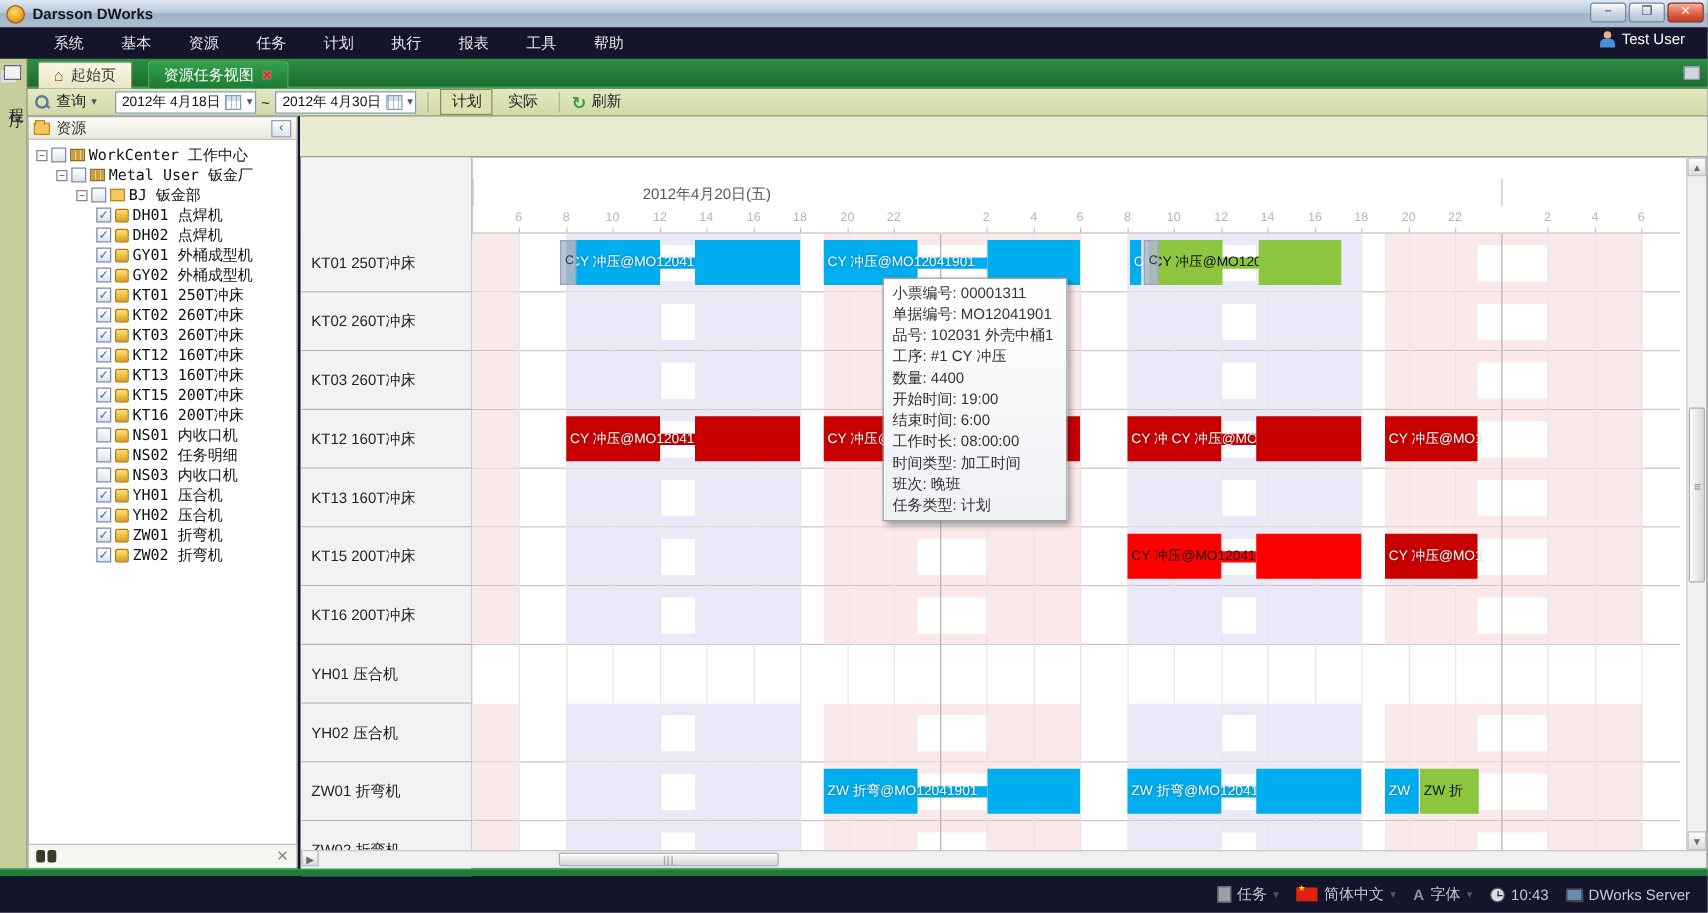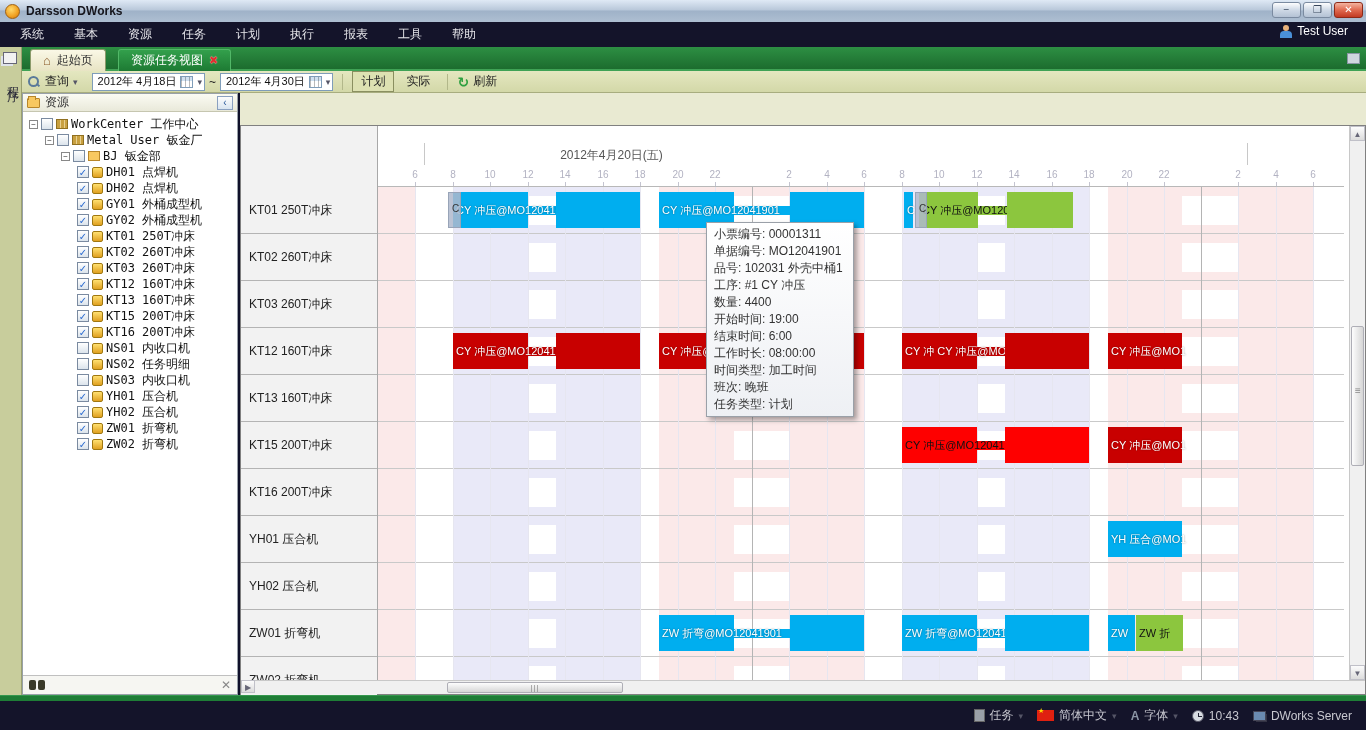--- a/index.html
+++ b/index.html
@@ -13,21 +13,21 @@
   #gear { width:15px; height:15px; margin:0 6px 0 5px; border-radius:50%;
     background:radial-gradient(circle at 40% 35%, #ffd96a, #f0a020 60%, #c87010); border:1px solid #a06010; }
   #title-text { color:#15151c; font-weight:bold; font-size:12px; }
   #winbtns { position:absolute; right:3px; top:2px; display:flex; gap:2px; }
   .wbtn { width:29px; height:16px; border:1px solid #7a8aa0; border-radius:3px; text-align:center;
     line-height:14px; font-size:10px; color:#37465c; background:linear-gradient(#fdfdfe,#cfd9e6 50%,#b4c2d4); }
   .wbtn.close { background:linear-gradient(#f3b3a0,#e06a50 50%,#c23a22); color:#fff; border-color:#8c2a18; font-weight:bold; }
 
   
   #menubar { position:absolute; left:0; top:22px; width:1366px; height:25px; background:#14142a;
-    display:flex; align-items:center; padding-left:5px; }
+    display:flex; align-items:center; padding-left:28px; }
   .menu-item { color:#e6e6ea; padding:3px 15px; font-size:12px; }
   #user-box { position:absolute; right:18px; top:2px; color:#fff; display:flex; align-items:center; gap:5px; }
   #user-icon { width:12px; height:13px; position:relative; }
   #user-icon:before { content:""; position:absolute; left:3px; top:0; width:6px; height:6px; border-radius:50%; background:#e8b27a; }
   #user-icon:after { content:""; position:absolute; left:0; top:6px; width:12px; height:7px; border-radius:4px 4px 0 0; background:#4a90d8; }
 
   
   #tabstrip { position:absolute; left:22px; top:47px; width:1344px; height:24px;
     background:linear-gradient(#2d8f43,#1c6c2e); border-bottom:2px solid #3fa255; }
   .doc-tab { position:absolute; top:2px; height:22px; display:flex; align-items:center; gap:6px;
@@ -85,21 +85,21 @@
   
   #main { position:absolute; left:240px; top:93px; width:1126px; height:602px; background:#e9ead2; }
   #view-tabs { position:absolute; left:2px; top:8px; height:24px; display:flex; gap:2px; }
   .vtab { padding:3px 8px 2px; font-size:12px; color:#222; background:linear-gradient(#f2efd8,#e0dcc0); border:1px solid #8a8a72; border-bottom:none; border-radius:2px 2px 0 0; }
   .vtab.active { background:#fff; outline:1px dotted #555; outline-offset:-3px; }
   #gantt { position:absolute; left:0; top:32px; width:1126px; height:570px; background:#fff; border:1px solid #808080; }
 
   
   #g-weekrow { position:absolute; left:137px; top:0; right:21px; height:17px; background:#fafafa; }
   #week-box { position:absolute; left:823px; top:0; width:146px; height:17px; border-left:1px solid #aaa; border-bottom:1px solid #ccc; background:#f7f7f7; font-size:12px; color:#222; padding:1px 0 0 6px; }
-  #g-daterow { position:absolute; left:137px; top:17px; right:21px; height:22px;margin-left:46px; }
+  #g-daterow { position:absolute; left:137px; top:17px; right:21px; height:22px; }
   .day-cell { position:absolute; top:0; height:22px; border-left:1px solid #c8c8c8; text-align:center; font-size:12px; color:#555; padding-top:4px; overflow:hidden; }
   #g-hourrow { position:absolute; left:137px; top:39px; right:21px; height:22px; border-bottom:1px solid #b8b8b8; }
   .hour-tick { position:absolute; top:4px; width:24px; margin-left:-12px; text-align:center; font-size:10px; color:#b2b2c2; }
   .hour-mark { position:absolute; bottom:0; width:1px; height:4px; background:#c4c4d0; }
 
   
   #g-names { position:absolute; left:0; top:0; width:137px; bottom:14px; background:#f2f2f2; border-right:1px solid #a8a8a8; }
   .name-cell { position:absolute; left:0; width:136px; height:47px; border-bottom:1px solid #b4b4b4; font-size:12px; color:#222; padding:15px 0 0 8px; background:#f2f2f2; }
   #g-body { position:absolute; left:137px; top:61px; right:21px; bottom:14px; overflow:hidden; background:#fff; }
   .g-row { position:absolute; left:0; width:968px; height:47px; border-bottom:1px solid #c9c9c9; }
@@ -498,32 +498,20 @@
             <div class="stripe pink" style="left: 0px; width: 37px;"></div>
             <div class="stripe lav" style="left: 75px; width: 187px;"></div>
             <div class="stripe pink" style="left: 281px; width: 205px;"></div>
             <div class="stripe lav" style="left: 524px; width: 187px;"></div>
             <div class="stripe pink" style="left: 730px; width: 206px;"></div>
             <div class="notch" style="left: 150px; width: 28px;"></div>
             <div class="notch" style="left: 356px; width: 56px;"></div>
             <div class="notch" style="left: 599px; width: 28px;"></div>
             <div class="notch" style="left: 804px; width: 56px;"></div>
           </div>
-          <div class="g-row" style="top: 329px;">
-            <div class="stripe pink" style="left: 0px; width: 37px;"></div>
-            <div class="stripe lav" style="left: 75px; width: 187px;"></div>
-            <div class="stripe pink" style="left: 281px; width: 205px;"></div>
-            <div class="stripe lav" style="left: 524px; width: 187px;"></div>
-            <div class="stripe pink" style="left: 730px; width: 206px;"></div>
-            <div class="notch" style="left: 150px; width: 28px;"></div>
-            <div class="notch" style="left: 356px; width: 56px;"></div>
-            <div class="notch" style="left: 599px; width: 28px;"></div>
-            <div class="notch" style="left: 804px; width: 56px;"></div>
-            <div class="bar" style="left: 730px; width: 74px; background: rgb(0, 174, 239);">YH 压合@MO1</div>
-          </div>
           <div class="g-row" style="top: 376px;">
             <div class="stripe pink" style="left: 0px; width: 37px;"></div>
             <div class="stripe lav" style="left: 75px; width: 187px;"></div>
             <div class="stripe pink" style="left: 281px; width: 205px;"></div>
             <div class="stripe lav" style="left: 524px; width: 187px;"></div>
             <div class="stripe pink" style="left: 730px; width: 206px;"></div>
             <div class="notch" style="left: 150px; width: 28px;"></div>
             <div class="notch" style="left: 356px; width: 56px;"></div>
             <div class="notch" style="left: 599px; width: 28px;"></div>
             <div class="notch" style="left: 804px; width: 56px;"></div>

